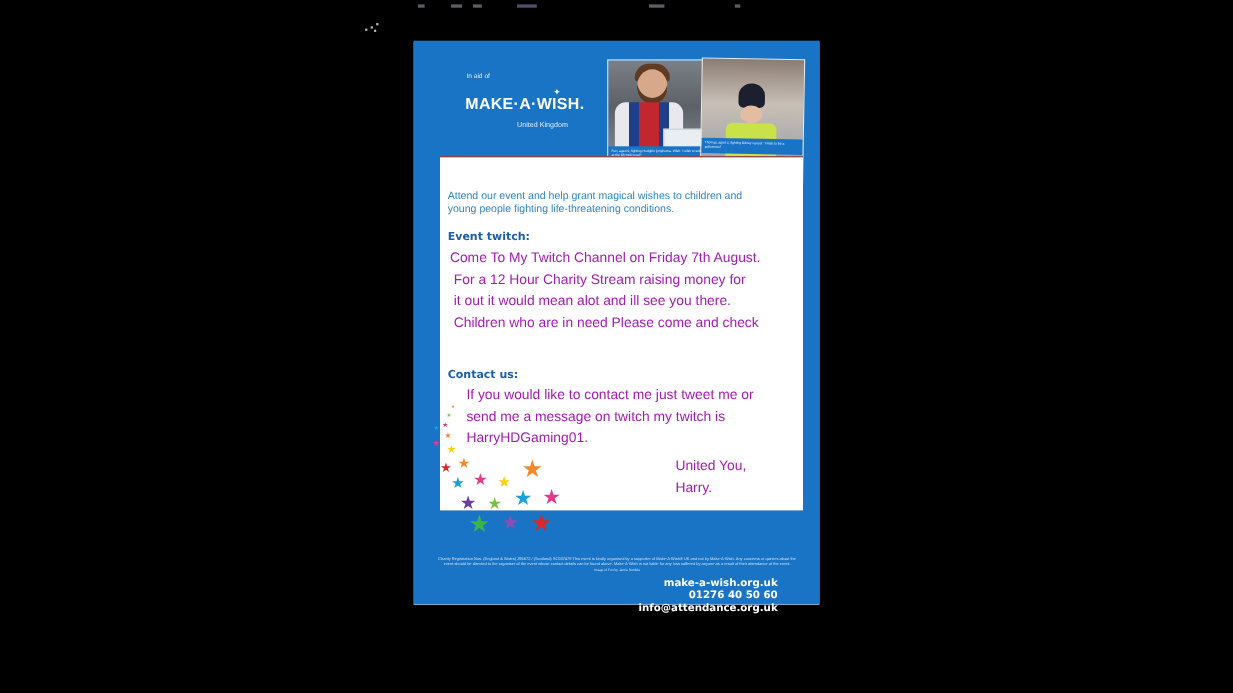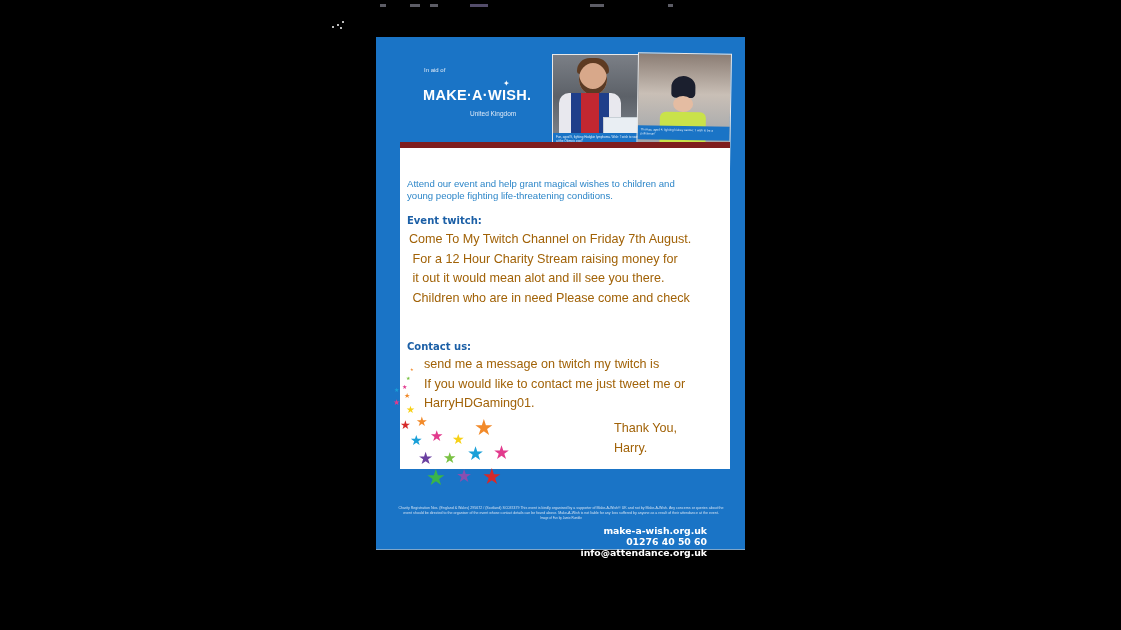--- a/index.html
+++ b/index.html
@@ -48,35 +48,35 @@
     .kid1-head { position: absolute; left: 26px; top: 8px; width: 28px; height: 32px; border-radius: 50%; background: #d8a88a; box-shadow: 0 -6px 0 #5a3a24 inset; }
     .kid1-hair { position: absolute; left: 24px; top: 3px; width: 32px; height: 16px; border-radius: 16px 16px 4px 4px; background: #5e3b22; }
     .kid1-jacket { position: absolute; left: 6px; top: 38px; width: 62px; height: 50px; background: linear-gradient(90deg, #e8e8ee 20%, #1f3f8a 20% 35%, #c22730 35% 65%, #1f3f8a 65% 80%, #e8e8ee 80%); border-radius: 10px 10px 0 0; }
     .kid1-sign { position: absolute; left: 50px; top: 62px; width: 38px; height: 22px; background: #e9eef3; border: 1px solid #c8d0d6; }
     .kid2-helmet { position: absolute; left: 33px; top: 22px; width: 24px; height: 22px; border-radius: 50% 50% 20% 20%; background: #1b1f2e; }
     .kid2-face { position: absolute; left: 35px; top: 42px; width: 20px; height: 16px; border-radius: 50%; background: #e4bca2; }
     .kid2-vest { position: absolute; left: 22px; top: 58px; width: 46px; height: 56px; background: #c9e24a; border-radius: 6px 6px 0 0; }
 
     .panel {
       position: absolute; left: 24px; top: 105px; width: 330px; height: 321px;
-      background: #ffffff; border-top: 6px solid #7f1d1d;
+      background: #ffffff; border-top: 1px solid #7f1d1d;
     }
     .intro {
       position: absolute; left: 7px; top: 30px; width: 290px;
       font-size: 9.6px; line-height: 12px; color: #2d86c8;
       font-family: "Liberation Sans", sans-serif;
     }
     .section-title {
       position: absolute; left: 7px; font-size: 10px; font-weight: bold; color: #1b5fa6;
       font-family: "DejaVu Sans", sans-serif;
     }
     .event-title { top: 67px; }
     .contact-title { top: 193px; }
     .body-text {
-      position: absolute; font-size: 12.6px; line-height: 19.5px; color: #a16207;
+      position: absolute; font-size: 12.6px; line-height: 19.5px; color: #a21caf;
       font-family: "Liberation Sans", sans-serif; white-space: pre;
     }
     .event-body { left: 9px; top: 82px; }
     .contact-body { left: 24px; top: 207px; }
     .signoff { left: 214px; top: 271px; }
 
     .stars { position: absolute; left: 12px; top: 324px; width: 140px; height: 140px; pointer-events: none; }
     .star { position: absolute; font-size: 18px; line-height: 18px; }
 
     .footer-links {
@@ -132,23 +132,23 @@
     <div class="caption">Thomas, aged 4, fighting kidney cancer: 'I wish to be a policeman!'</div>
   </div>
 
   <div class="panel">
     <div class="intro">Attend our event and help grant magical wishes to children and young people fighting life-threatening conditions.</div>
 
     <div class="section-title event-title">Event twitch:</div>
     <div class="body-text event-body"><div>Come To My Twitch Channel on Friday 7th August.</div><div> For a 12 Hour Charity Stream raising money for</div><div> it out it would mean alot and ill see you there.</div><div> Children who are in need Please come and check</div></div>
 
     <div class="section-title contact-title">Contact us:</div>
-    <div class="body-text contact-body"><div>send me a message on twitch my twitch is</div><div>If you would like to contact me just tweet me or</div><div>HarryHDGaming01.</div></div>
+    <div class="body-text contact-body"><div>If you would like to contact me just tweet me or</div><div>send me a message on twitch my twitch is</div><div>HarryHDGaming01.</div></div>
 
-    <div class="body-text signoff"><div>Thank You,</div><div>Harry.</div></div>
+    <div class="body-text signoff"><div>United You,</div><div>Harry.</div></div>
   </div>
 
   <div class="stars">
     <span class="star" style="left:22px;top:0;font-size:4px;color:#f28a2a">★</span>
     <span class="star" style="left:18px;top:8px;font-size:5px;color:#7ac143">★</span>
     <span class="star" style="left:14px;top:17px;font-size:6px;color:#e23a8d">★</span>
     <span class="star" style="left:6px;top:20px;font-size:6px;color:#1aa0d8">★</span>
     <span class="star" style="left:16px;top:26px;font-size:7px;color:#f28a2a">★</span>
     <span class="star" style="left:5px;top:33px;font-size:8px;color:#e23a8d">★</span>
     <span class="star" style="left:18px;top:40px;font-size:10px;color:#f7d117">★</span>

